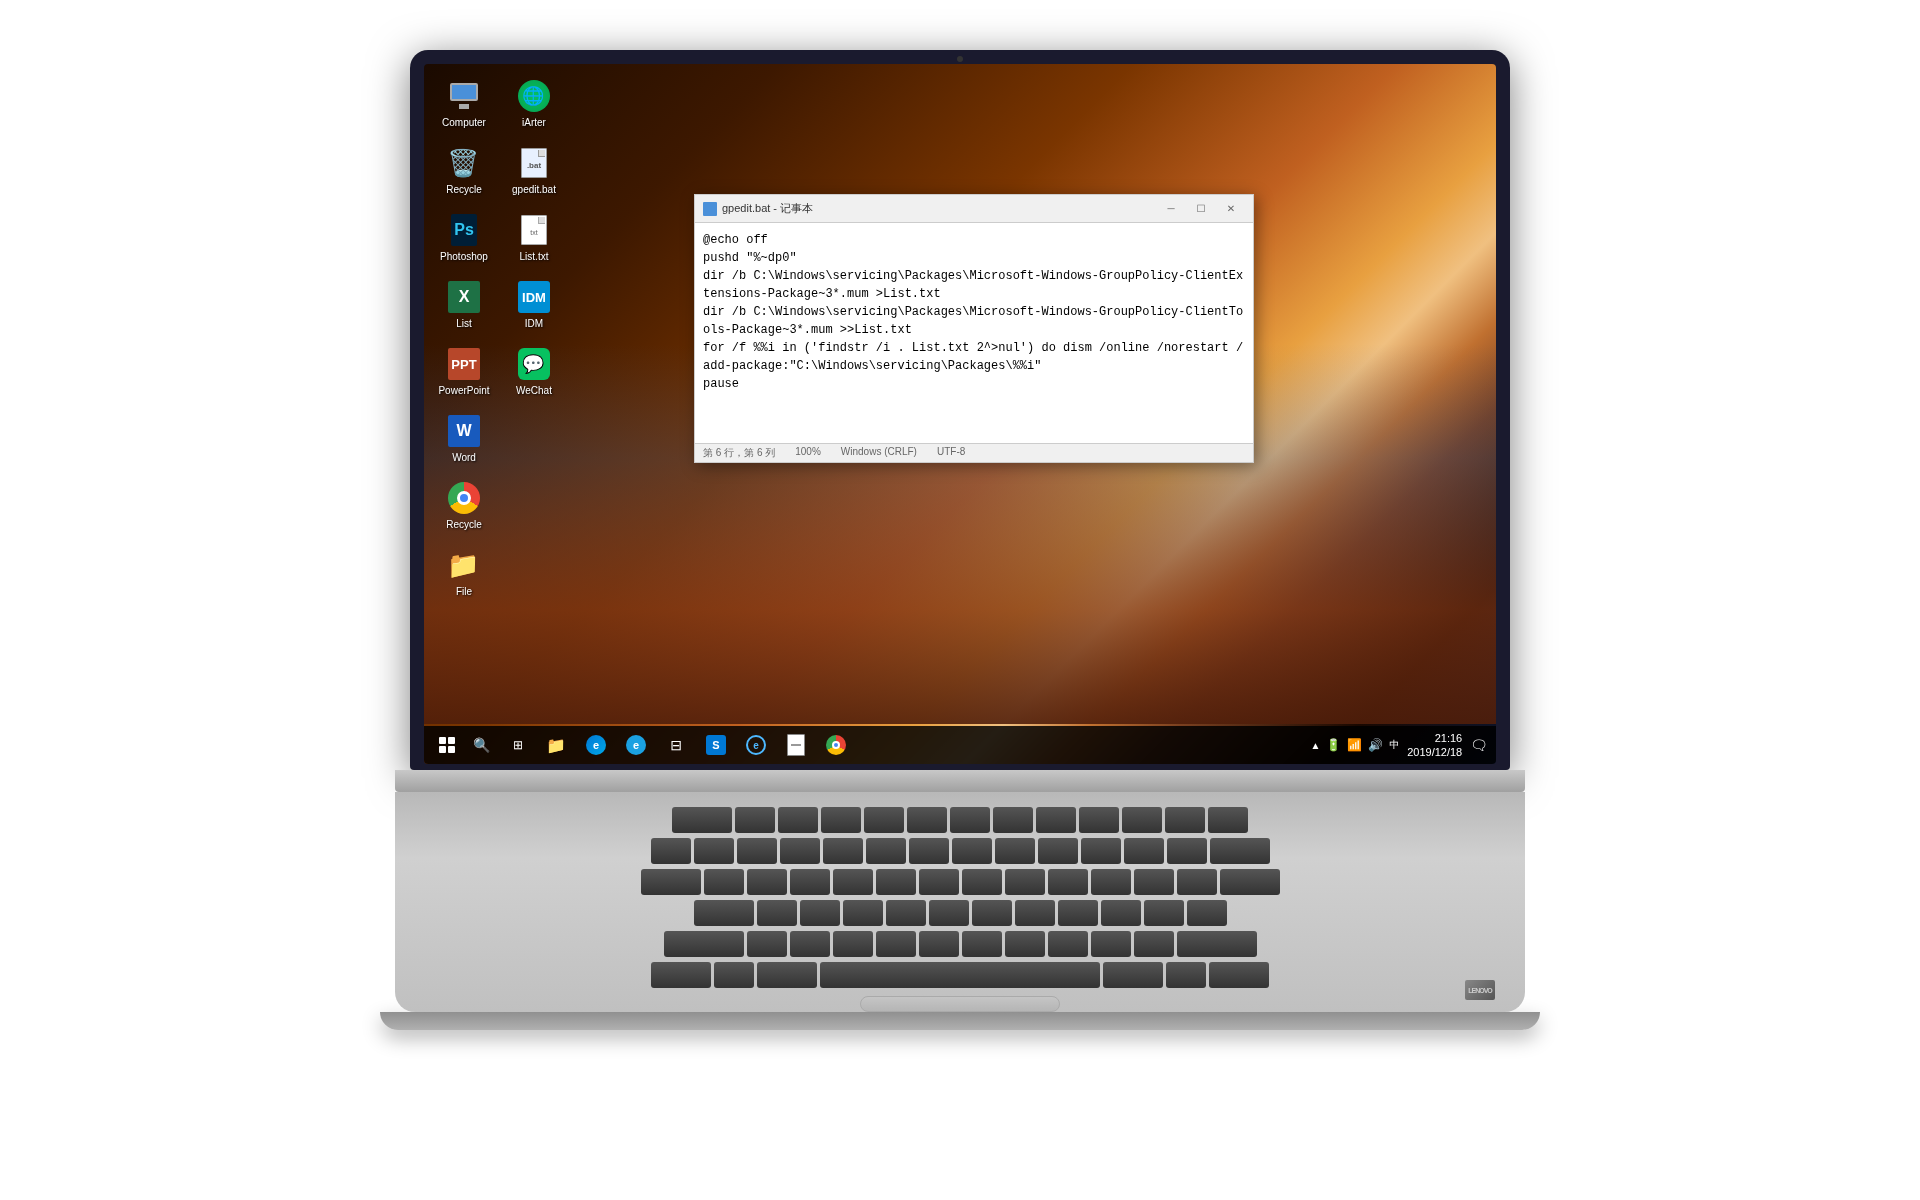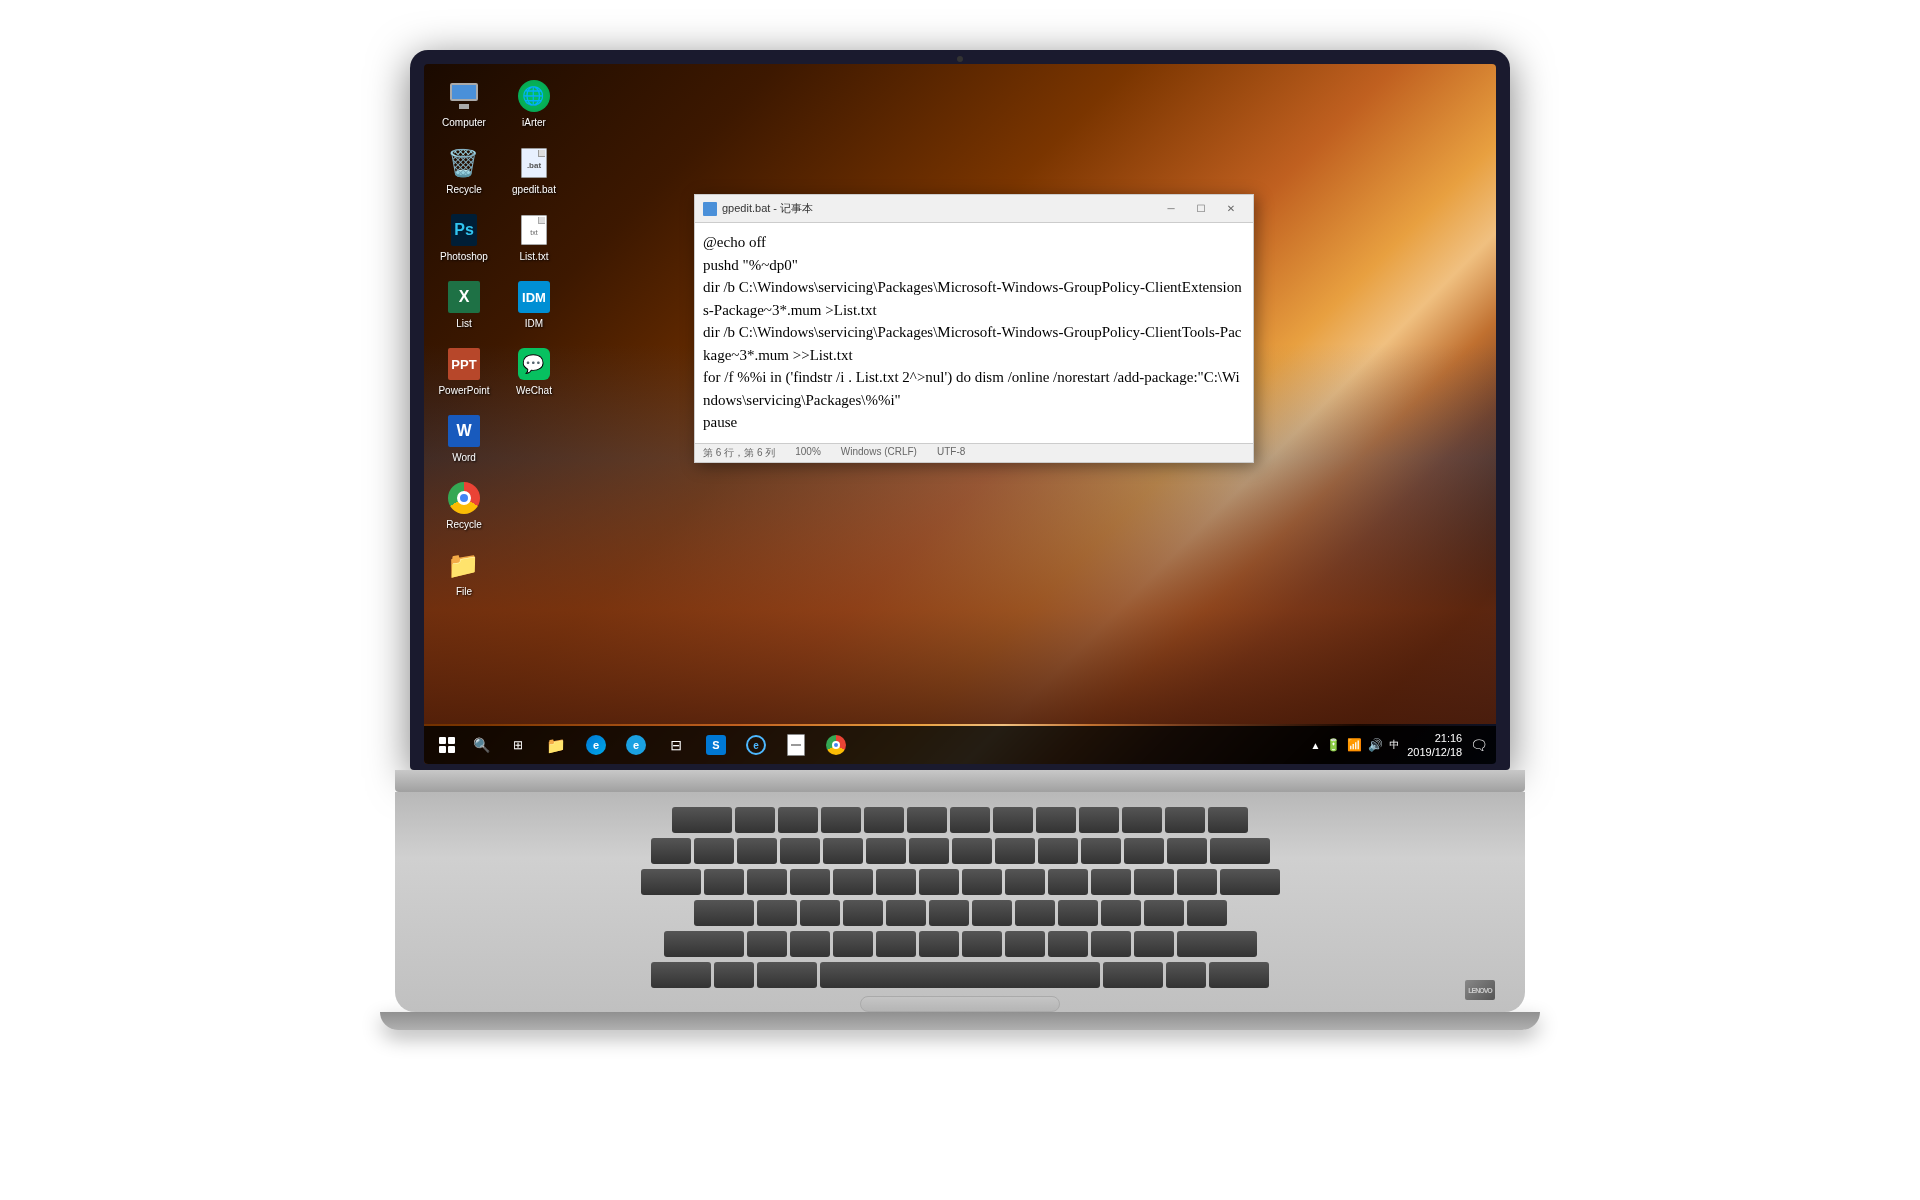--- a/index.html
+++ b/index.html
@@ -179,22 +179,22 @@
     }
 
     .menu-item {
       padding: 2px 8px;
       cursor: pointer;
       color: #333;
     }
 
     .notepad-content {
       padding: 8px;
-      font-family: Liberation Serif, serif;
-      font-size: 15px;
+      font-family: Liberation Mono, monospace;
+      font-size: 12px;
       line-height: 1.5;
       color: #000;
       min-height: 220px;
       white-space: pre-wrap;
       word-break: break-all;
     }
 
     .notepad-statusbar {
       border-top: 1px solid #ccc;
       padding: 2px 8px;

